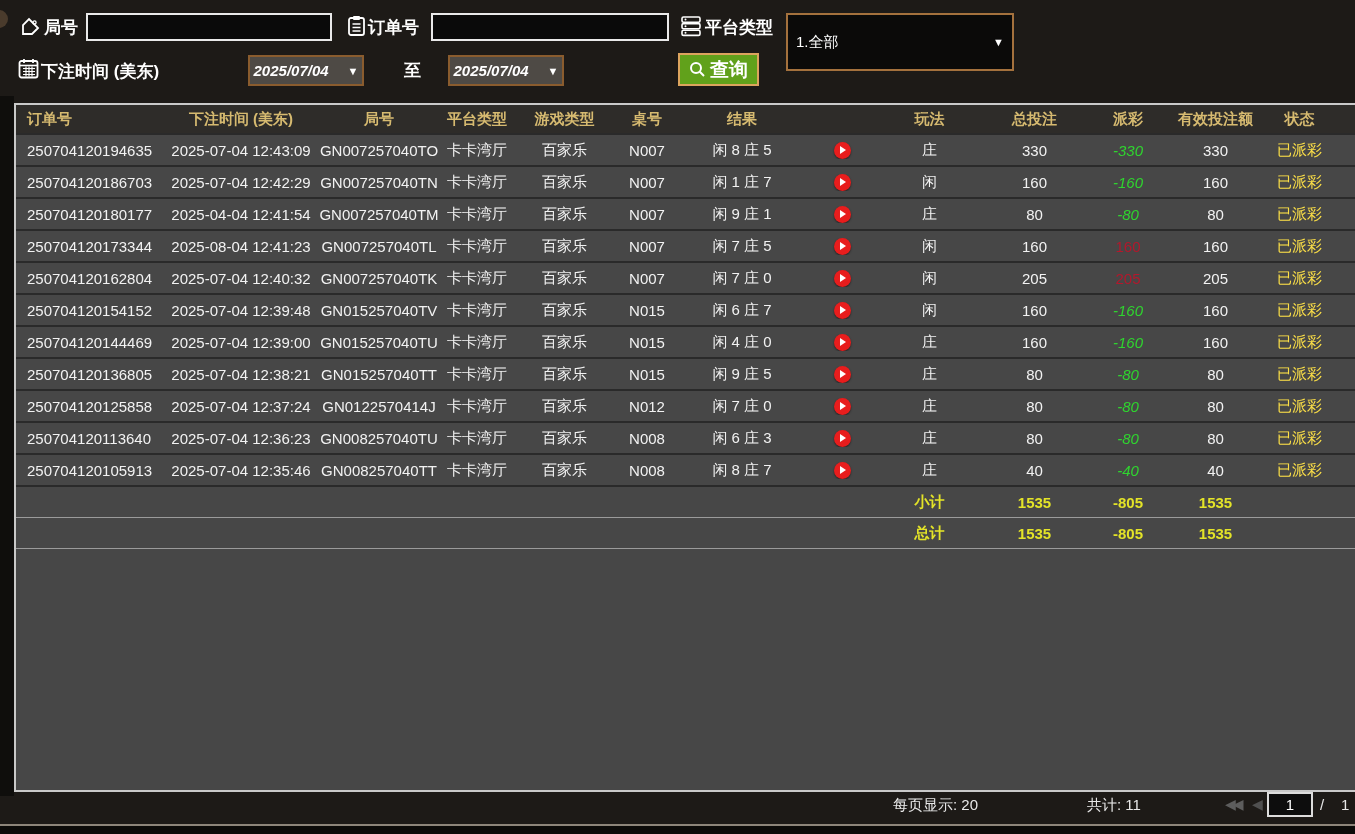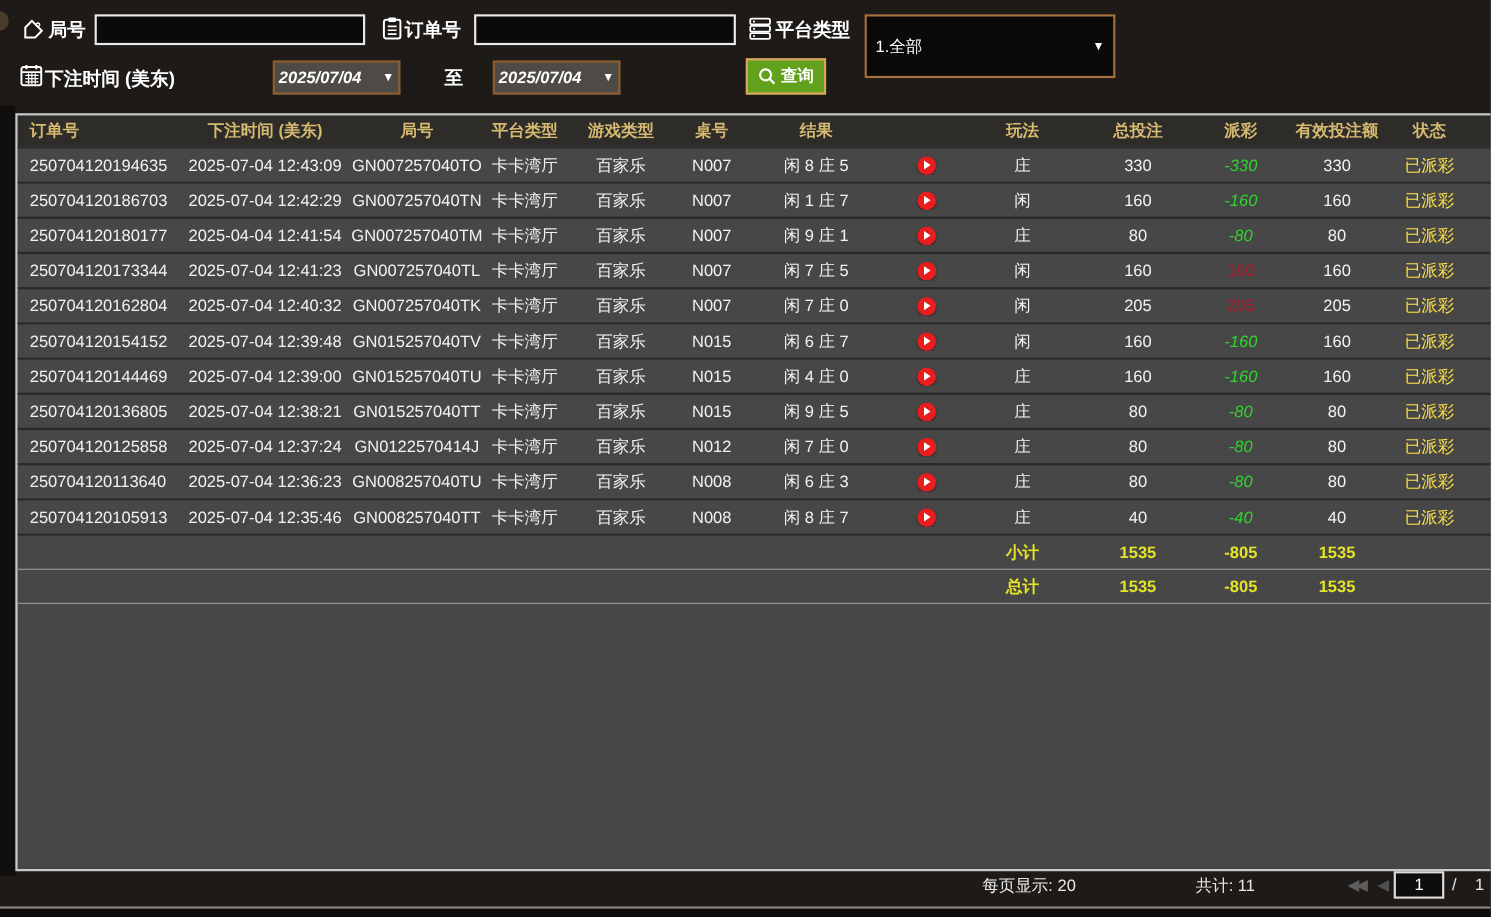--- a/index.html
+++ b/index.html
@@ -23,21 +23,21 @@
   }
   .datebtn .arrow{font-size:11px;}
   .select{
     position:absolute;background:#0b0a09;border:2px solid #a4713d;
     color:#fff;font-size:15px;display:flex;align-items:center;cursor:pointer;
     padding:14px 8px;justify-content:space-between;
   }
   .select .arrow{font-size:11px;color:#fff;}
   .querybtn{
     position:absolute;background:#61a11b;border:2px solid #dca45e;
-    color:#fff;font-weight:bold;font-size:15px;
+    color:#fff;font-weight:bold;font-size:19px;
     display:flex;align-items:center;gap:4px;padding:0 9px;cursor:pointer;
   }
   .icon{position:absolute;display:inline-block;}
   .edge-circle{
     position:absolute;left:-10px;top:10px;width:18px;height:18px;border-radius:50%;
     background:#4a3b2c;
   }
   
   .tablewrap{
     position:absolute;left:14px;top:103px;width:1339px;height:685px;
@@ -250,21 +250,21 @@
     <div>庄</div>
     <div>80</div>
     <div class="payout payout-green">-80</div>
     <div>80</div>
     <div class="status-green">已派彩</div>
     <div></div>
   </div>
 
   <div class="grid-row data-row">
     <div>250704120173344</div>
-    <div>2025-07-04 12:41:23</div>
+    <div>2025-08-04 12:41:23</div>
     <div>GN007257040TL</div>
     <div>卡卡湾厅</div>
     <div>百家乐</div>
     <div>N007</div>
     <div>闲 7 庄 5</div>
     <div>
           <span class="playbtn">
             <span class="tri"></span>
           </span>
         </div>

